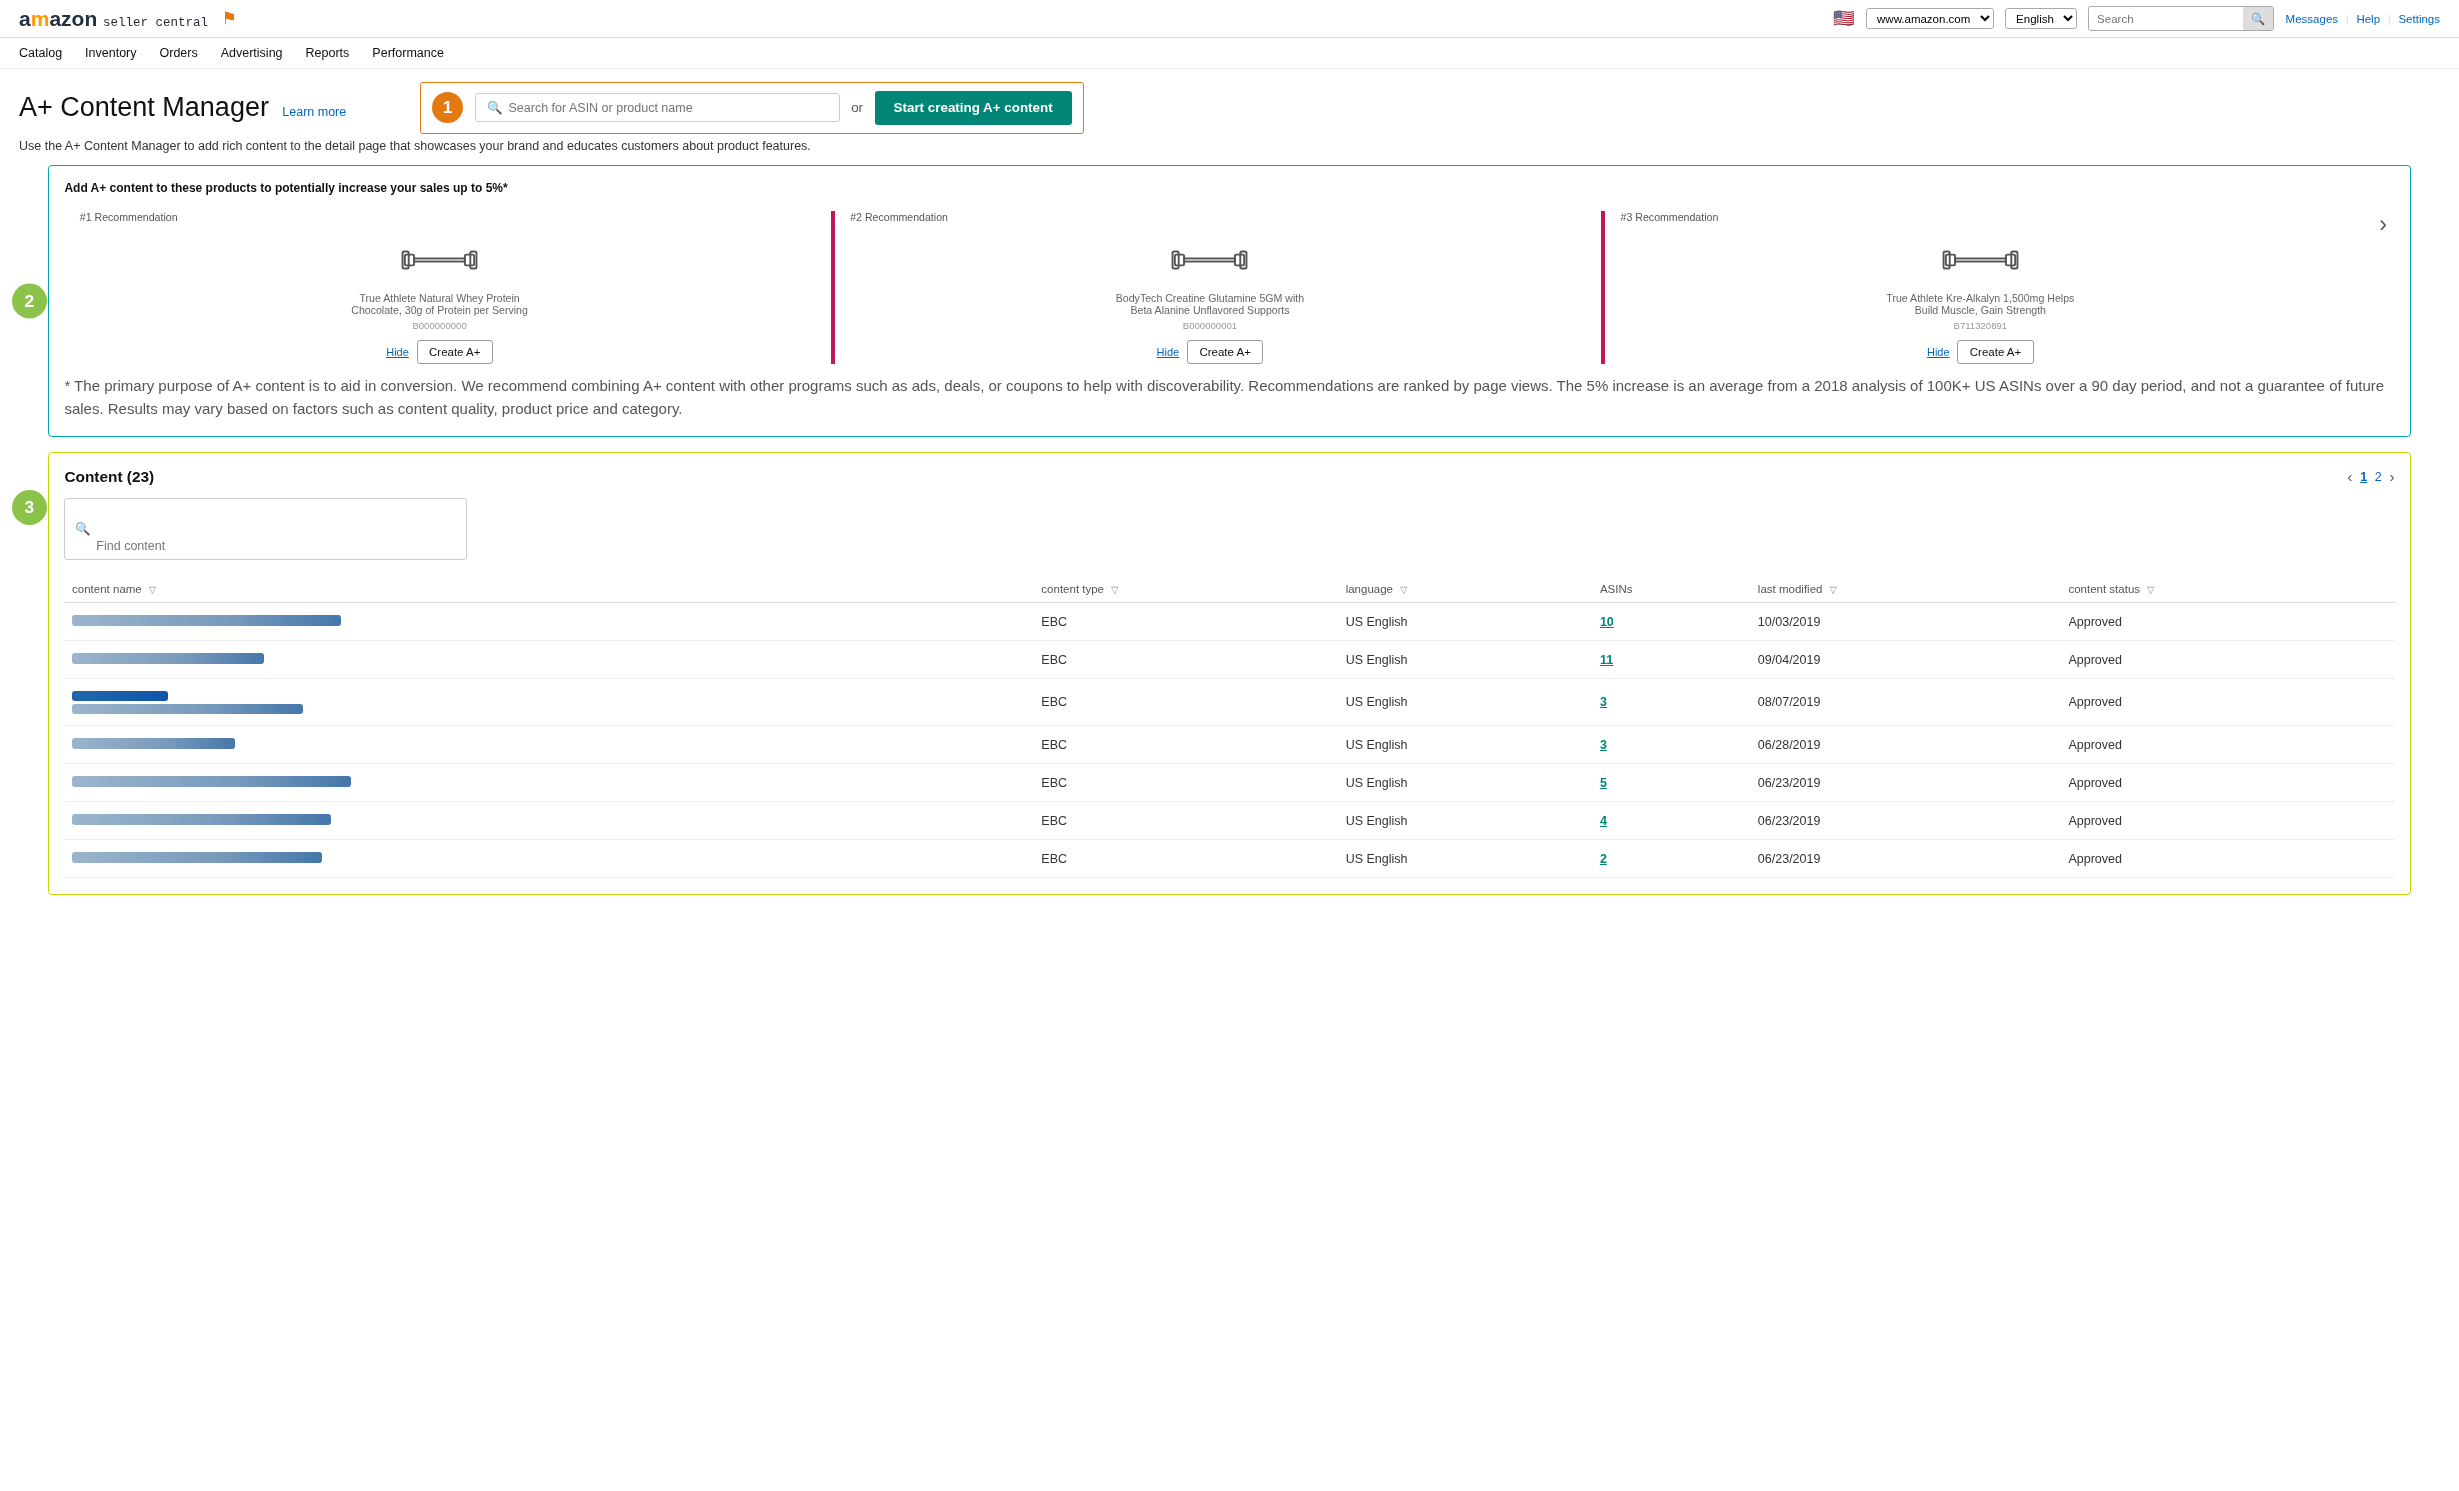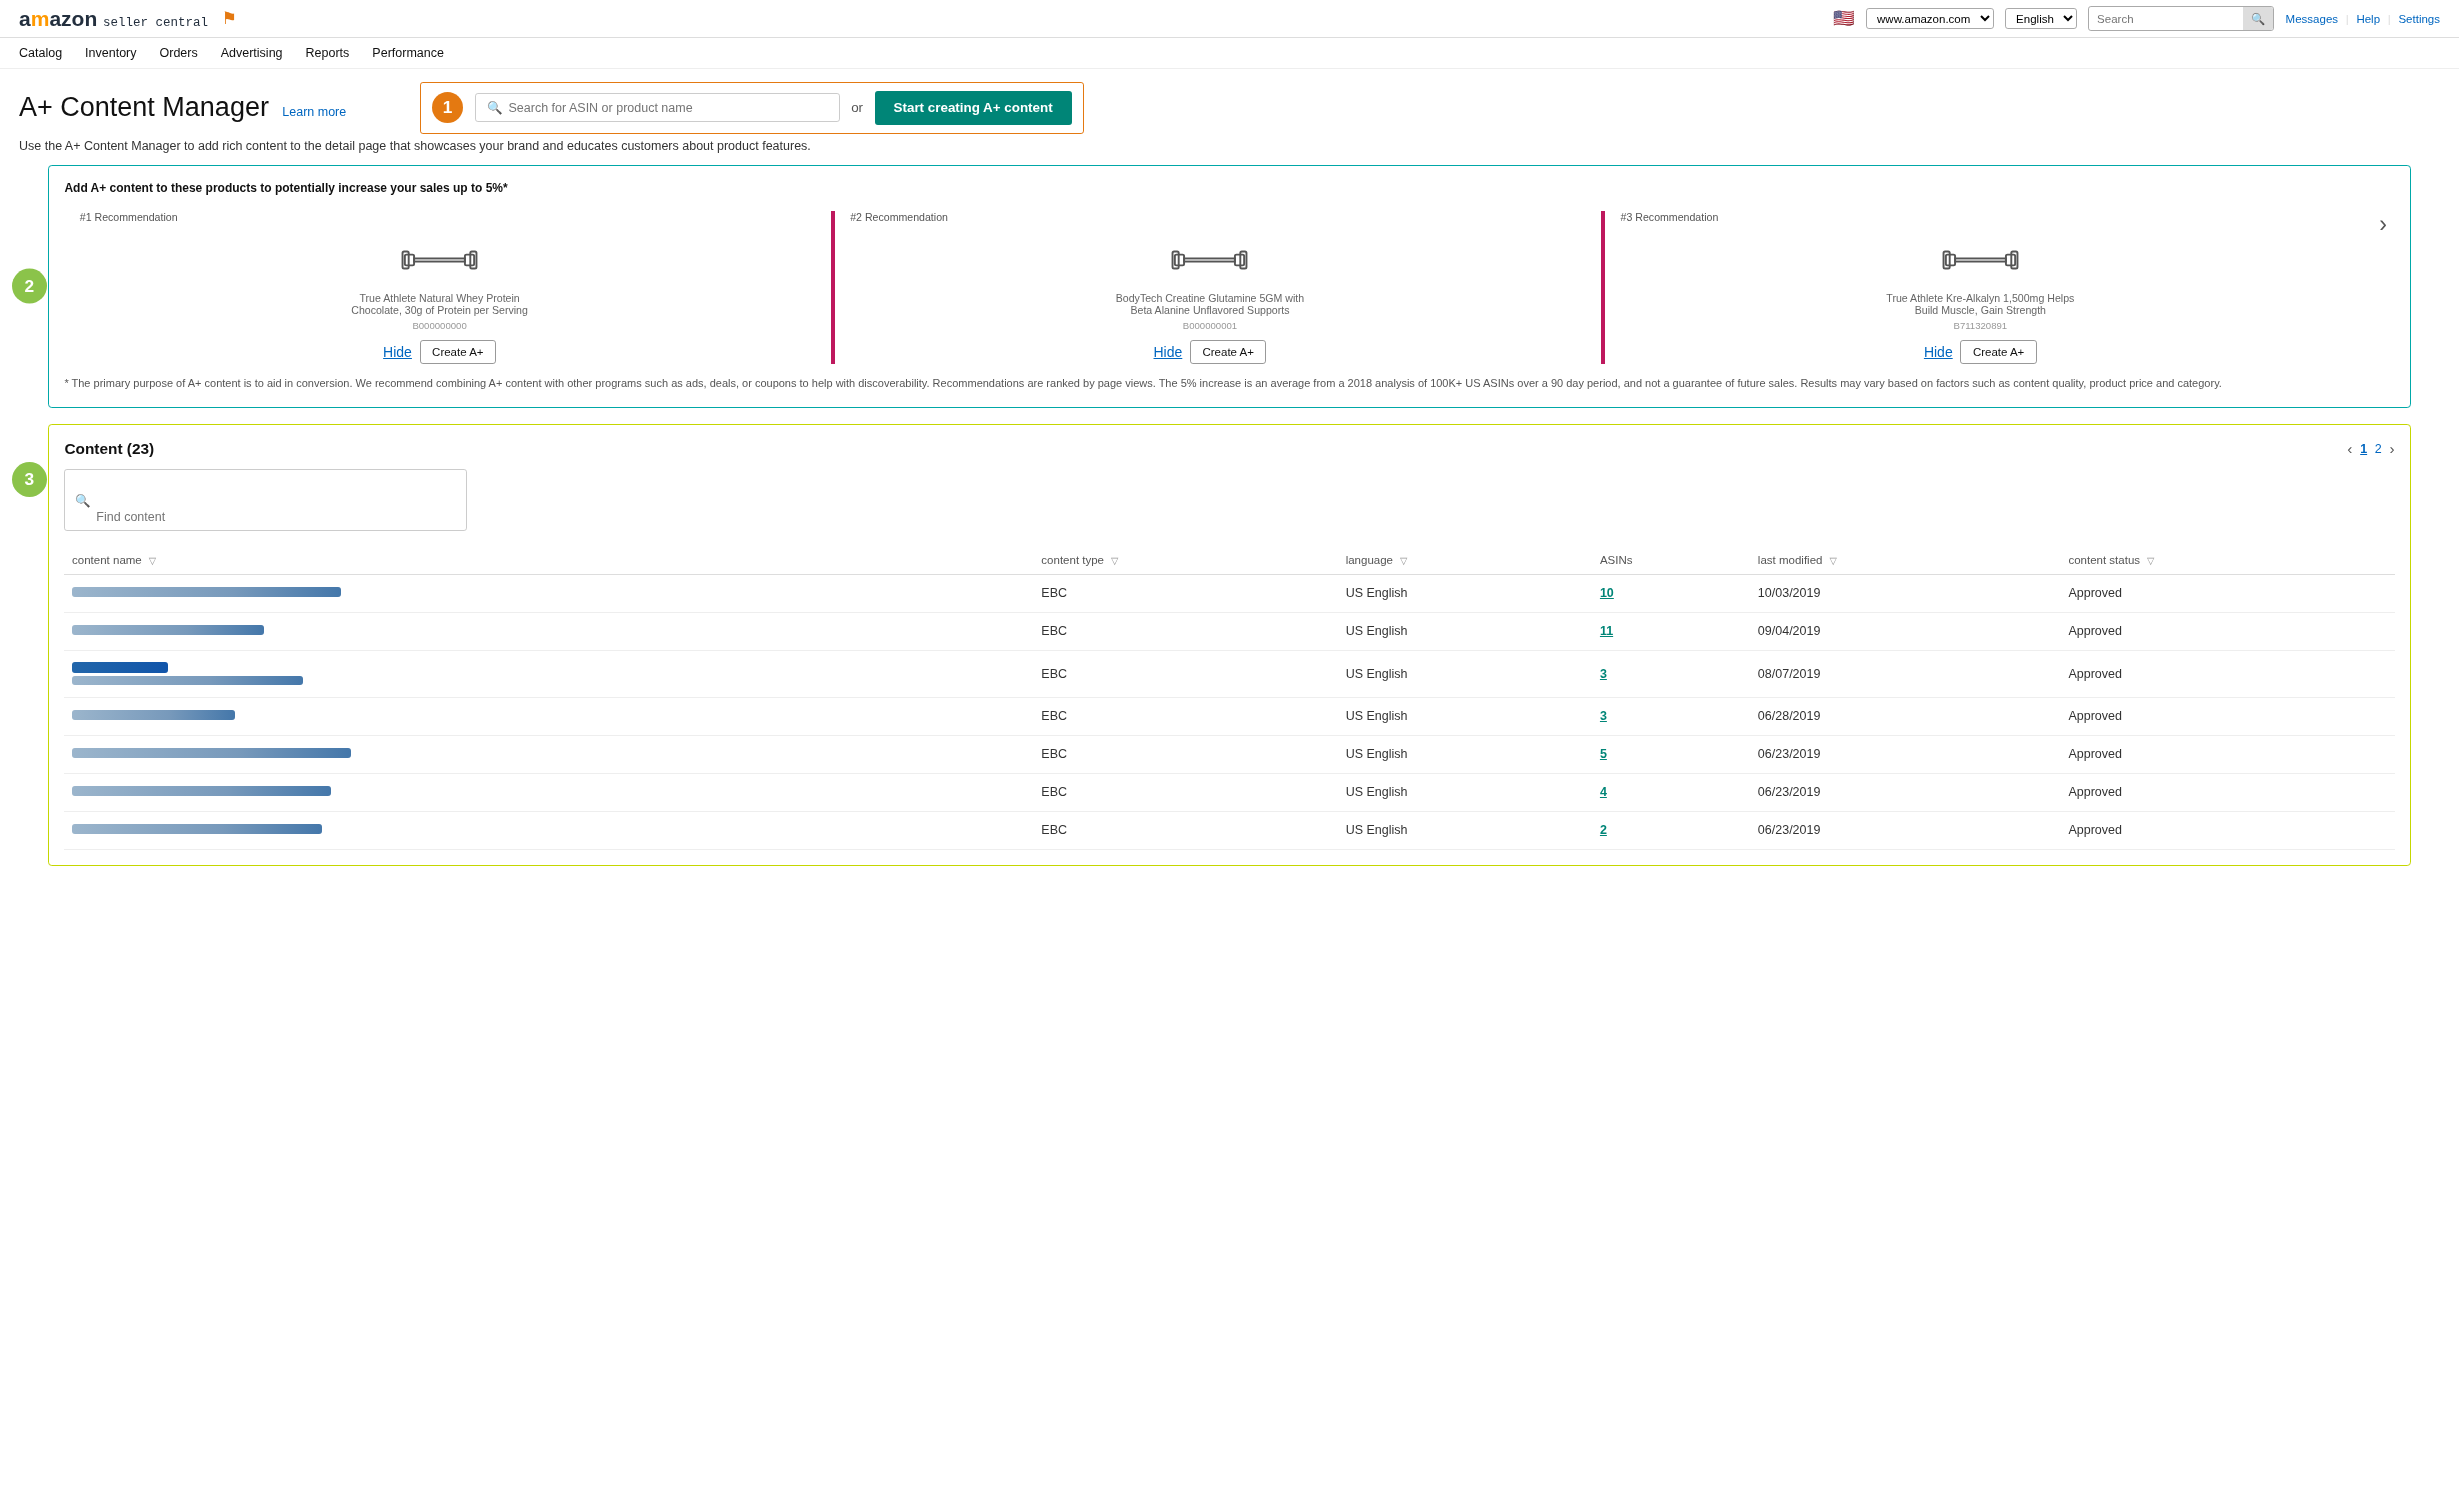--- a/index.html
+++ b/index.html
@@ -224,21 +224,21 @@
       margin-bottom: 9.6px;
     }
     .rec-actions {
       display: flex;
       gap: 7.7px;
       align-items: center;
     }
     .hide-btn {
       background: none;
       border: none;
-      font-size: 14px;
+      font-size: 11px;
       color: #0066c0;
       cursor: pointer;
       text-decoration: underline;
     }
     .create-a-plus-btn {
       background: #fff;
       border: 1px solid #999;
       border-radius: 2.9px;
       padding: 4.8px 11.5px;
       font-size: 11.5px;
@@ -247,21 +247,21 @@
     }
     .next-arrow {
       font-size: 23px;
       color: #555;
       cursor: pointer;
       padding: 0 7.7px;
       display: flex;
       align-items: center;
     }
     .rec-footnote {
-      font-size: 11px;
+      font-size: 15px;
       color: #555;
       margin-top: 11.5px;
       line-height: 1.5;
     }
 
     
     .content-box {
       margin: 0 19px 15.4px 19px;
       border: 1.9px solid #c5d700;
       border-radius: 3.8px;

